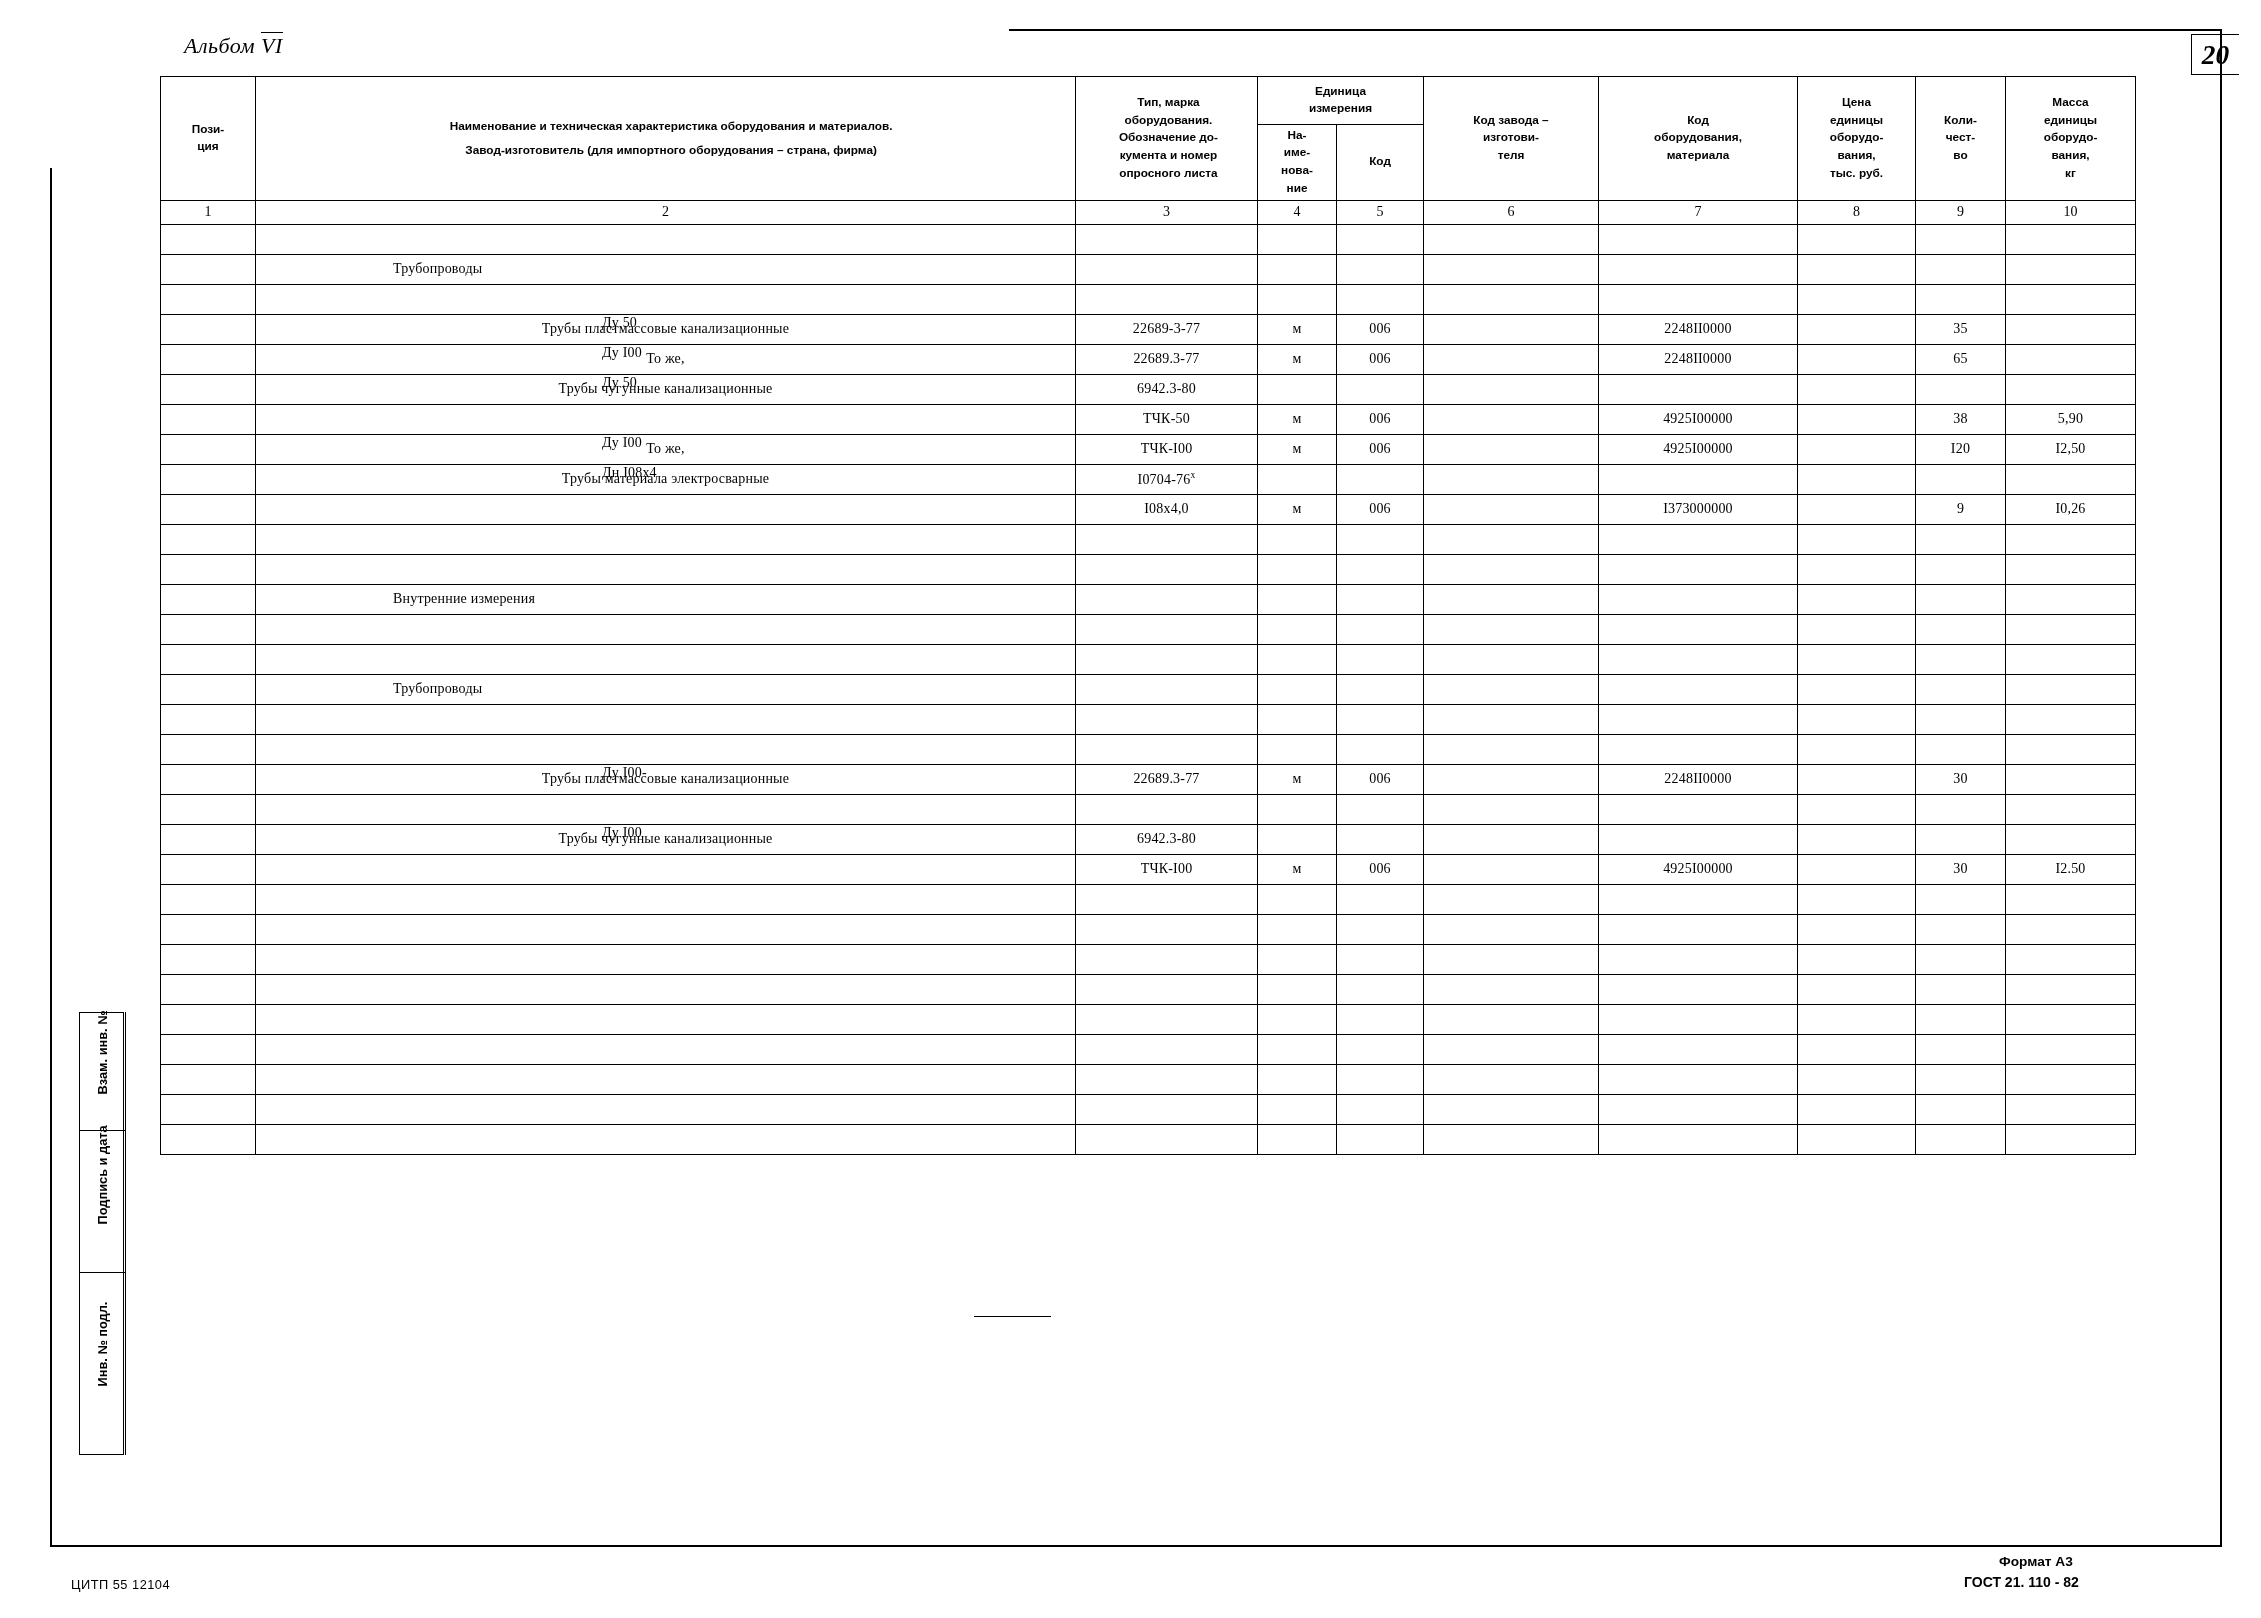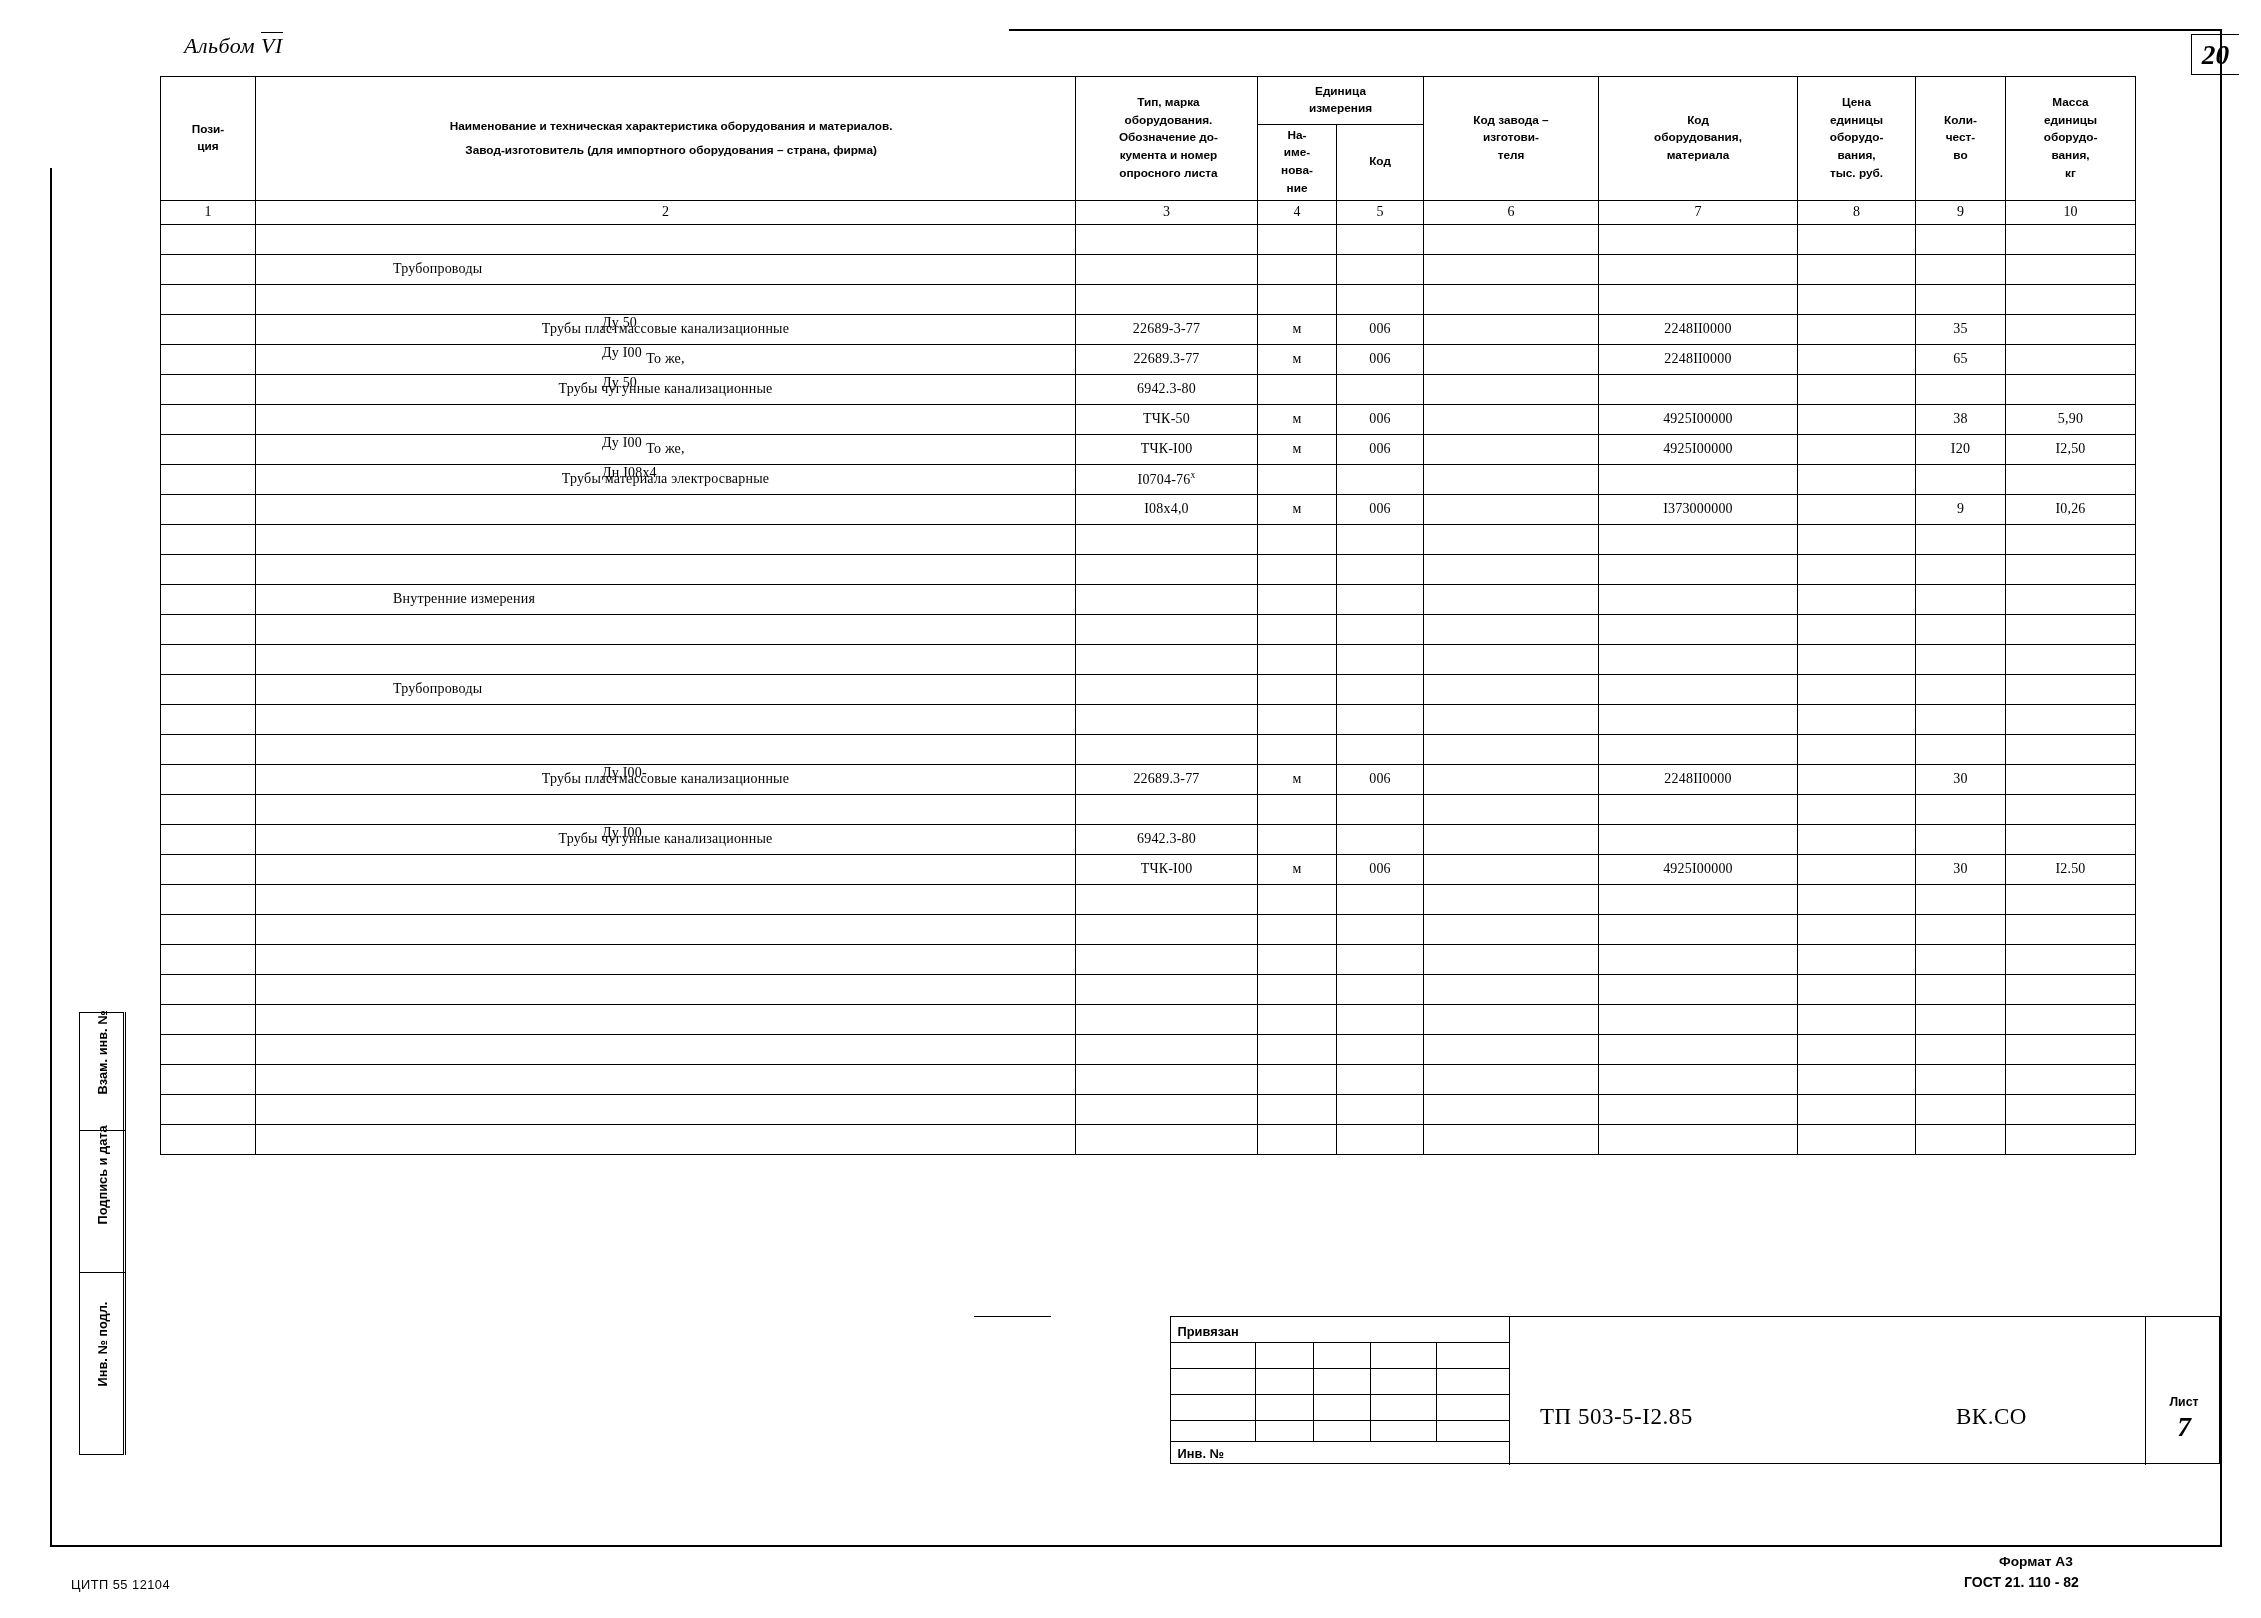--- a/index.html
+++ b/index.html
@@ -763,41 +763,20 @@
           <td></td>
           <td></td>
           <td></td>
           <td></td>
           <td></td>
           <td></td>
         </tr>
       </tbody>
   </table>
 
-  <div class="stamp">
-    <div class="stamp-sub">
-      <div class="st-h" style="top:24.6px;"></div>
-      <div class="st-h" style="top:51px;"></div>
-      <div class="st-h" style="top:77px;"></div>
-      <div class="st-h" style="top:103px;"></div>
-      <div class="st-h" style="top:124px;"></div>
-      <div class="st-v" style="left:84px; height:99px;"></div>
-      <div class="st-v" style="left:142px; height:99px;"></div>
-      <div class="st-v" style="left:199px; height:99px;"></div>
-      <div class="st-v" style="left:265px; height:99px;"></div>
-      <div class="stamp-label" style="left:6.6px; top:6.6px;">Привязан</div>
-      <div class="stamp-label" style="left:6.6px; top:129px;">Инв. №</div>
-    </div>
-    <div class="stamp-code">ТП 503-5-I2.85</div>
-    <div class="stamp-mark">ВК.СО</div>
-    <div class="stamp-sheet">
-      <div class="lbl">Лист</div>
-      <div class="num">7</div>
-    </div>
-  </div>
   <div class="stamp-sheet-line"></div>
 
   <div class="footer-left">ЦИТП  55 12104</div>
   <div class="footer-format">Формат А3</div>
   <div class="footer-gost">ГОСТ 21. 110 - 82</div>
 
 </div>
 
 
 </body></html>

